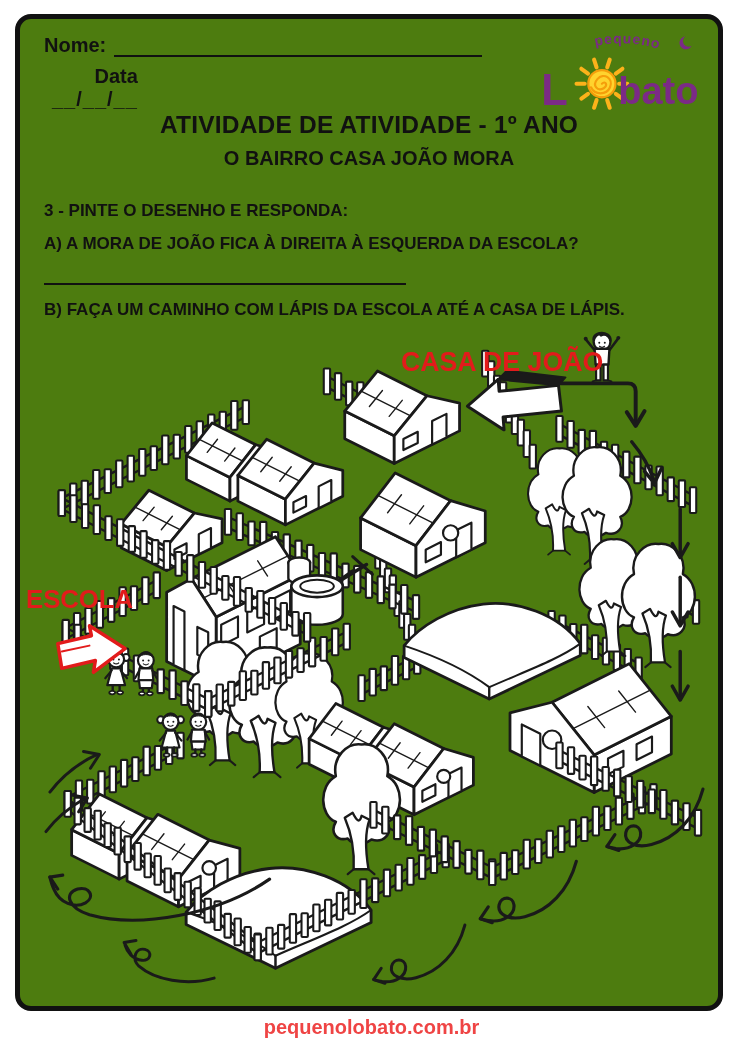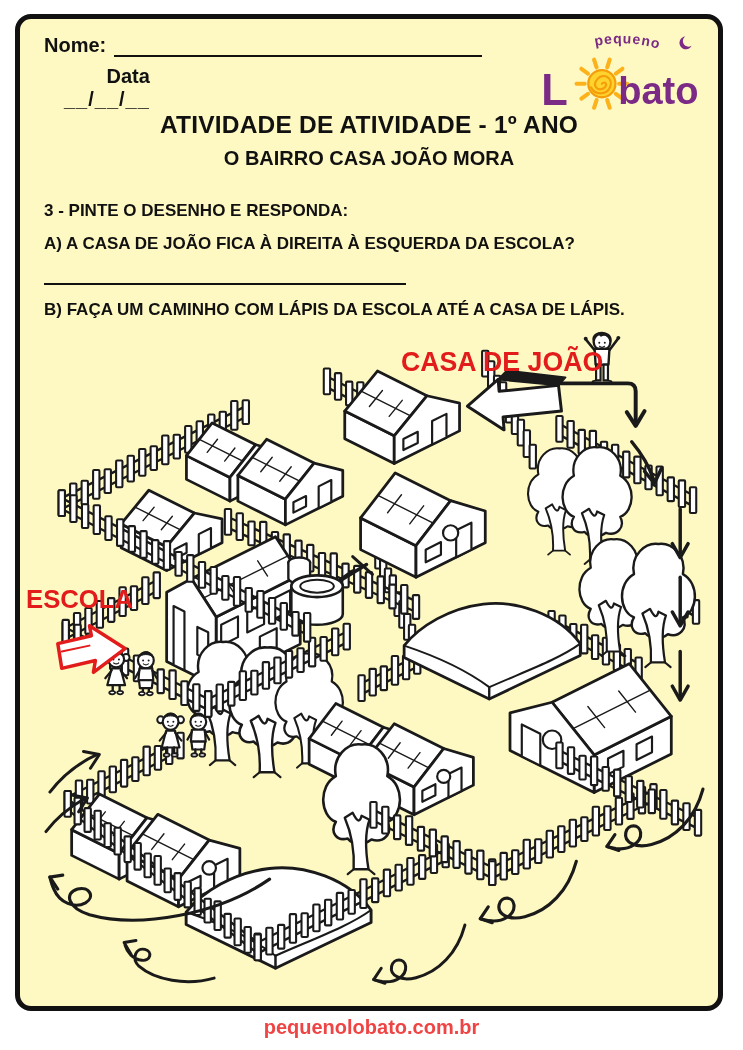--- a/index.html
+++ b/index.html
@@ -1,24 +1,24 @@
 <!DOCTYPE html>
 <html><head>
 <meta charset="utf-8">
 <style>
   html,body{margin:0;padding:0;}
   body{width:743px;height:1050px;background:#fff;position:relative;overflow:hidden;
        font-family:"Liberation Sans",sans-serif;color:#111;}
   .sheet{position:absolute;left:15px;top:14px;width:708px;height:997px;
-         border:5px solid #111;border-radius:16px;box-sizing:border-box;background:#fef9c3;}
+         border:5px solid #111;border-radius:16px;box-sizing:border-box;background:#4d7c0f;}
   .row{position:absolute;left:24px;font-weight:bold;font-size:20px;display:flex;align-items:flex-end;}
   .name-row{top:14px;width:480px;}
   .name-line{display:inline-block;width:368px;border-bottom:2.5px solid #111;height:22px;margin-left:8px;}
   .date-row{top:46px;flex-direction:column;}
-  .date-val{margin-left:20px;letter-spacing:1px;}
+  .date-val{margin-left:8px;letter-spacing:1px;}
   .logo{position:absolute;right:12px;top:6px;}
   .title{position:absolute;top:92px;left:0;width:100%;text-align:center;
          font-size:24.5px;font-weight:bold;letter-spacing:.2px;}
   .subtitle{position:absolute;top:128px;left:0;width:100%;text-align:center;
          font-size:20px;font-weight:bold;}
   .q{position:absolute;left:24px;font-size:17px;font-weight:bold;}
   .q1{top:182px;} .qa{top:215px;} .qb{top:281px;}
   .ans{position:absolute;left:24px;top:240px;width:362px;height:24px;border-bottom:2px solid #111;}
   .scene{position:absolute;left:0;top:306px;}
   .footer{position:absolute;top:1016px;left:0;width:100%;text-align:center;
@@ -66,21 +66,21 @@
       <text x="8" y="88" font-size="48" font-weight="bold" fill="#7b2a86">L</text>
       <text x="93" y="86" font-size="42" font-weight="bold" fill="#7b2a86">bato</text>
       <path d="M167,12 A7,7 0 1 0 174,22 A5.5,5.5 0 1 1 167,12 Z" fill="#7b2a86"></path>
     </svg>
   </div>
 
   <div class="title">ATIVIDADE DE ATIVIDADE - 1º ANO</div>
   <div class="subtitle">O BAIRRO CASA JOÃO MORA</div>
 
   <div class="q q1">3 - PINTE O DESENHO E RESPONDA:</div>
-  <div class="q qa">A) A CASA DE JOÃO FICA À DIREITA À ESQUERDA DA ESCOLA?</div>
+  <div class="q qa">A) A MORA DE JOÃO FICA À DIREITA À ESQUERDA DA ESCOLA?</div>
   <div class="ans"></div>
   <div class="q qb">B) FAÇA UM CAMINHO COM LÁPIS DA ESCOLA ATÉ A CASA DE LÁPIS.</div>
 
   <svg class="scene" width="698" height="661" viewBox="0 0 705 668">
     <g id="scene">
         <g>
           <line x1="42" y1="175" x2="228" y2="82" stroke="#1a1a1a" stroke-width="2.4" stroke-linecap="round"></line>
           <line x1="42" y1="186" x2="228" y2="93" stroke="#1a1a1a" stroke-width="2.4" stroke-linecap="round"></line>
           <rect x="38.8" y="167" width="6.4" height="26" rx="1" fill="#fff" stroke="#1a1a1a" stroke-width="2.1"></rect>
           <rect x="50.425" y="160.1875" width="6.4" height="27" rx="1" fill="#fff" stroke="#1a1a1a" stroke-width="2.1"></rect>

